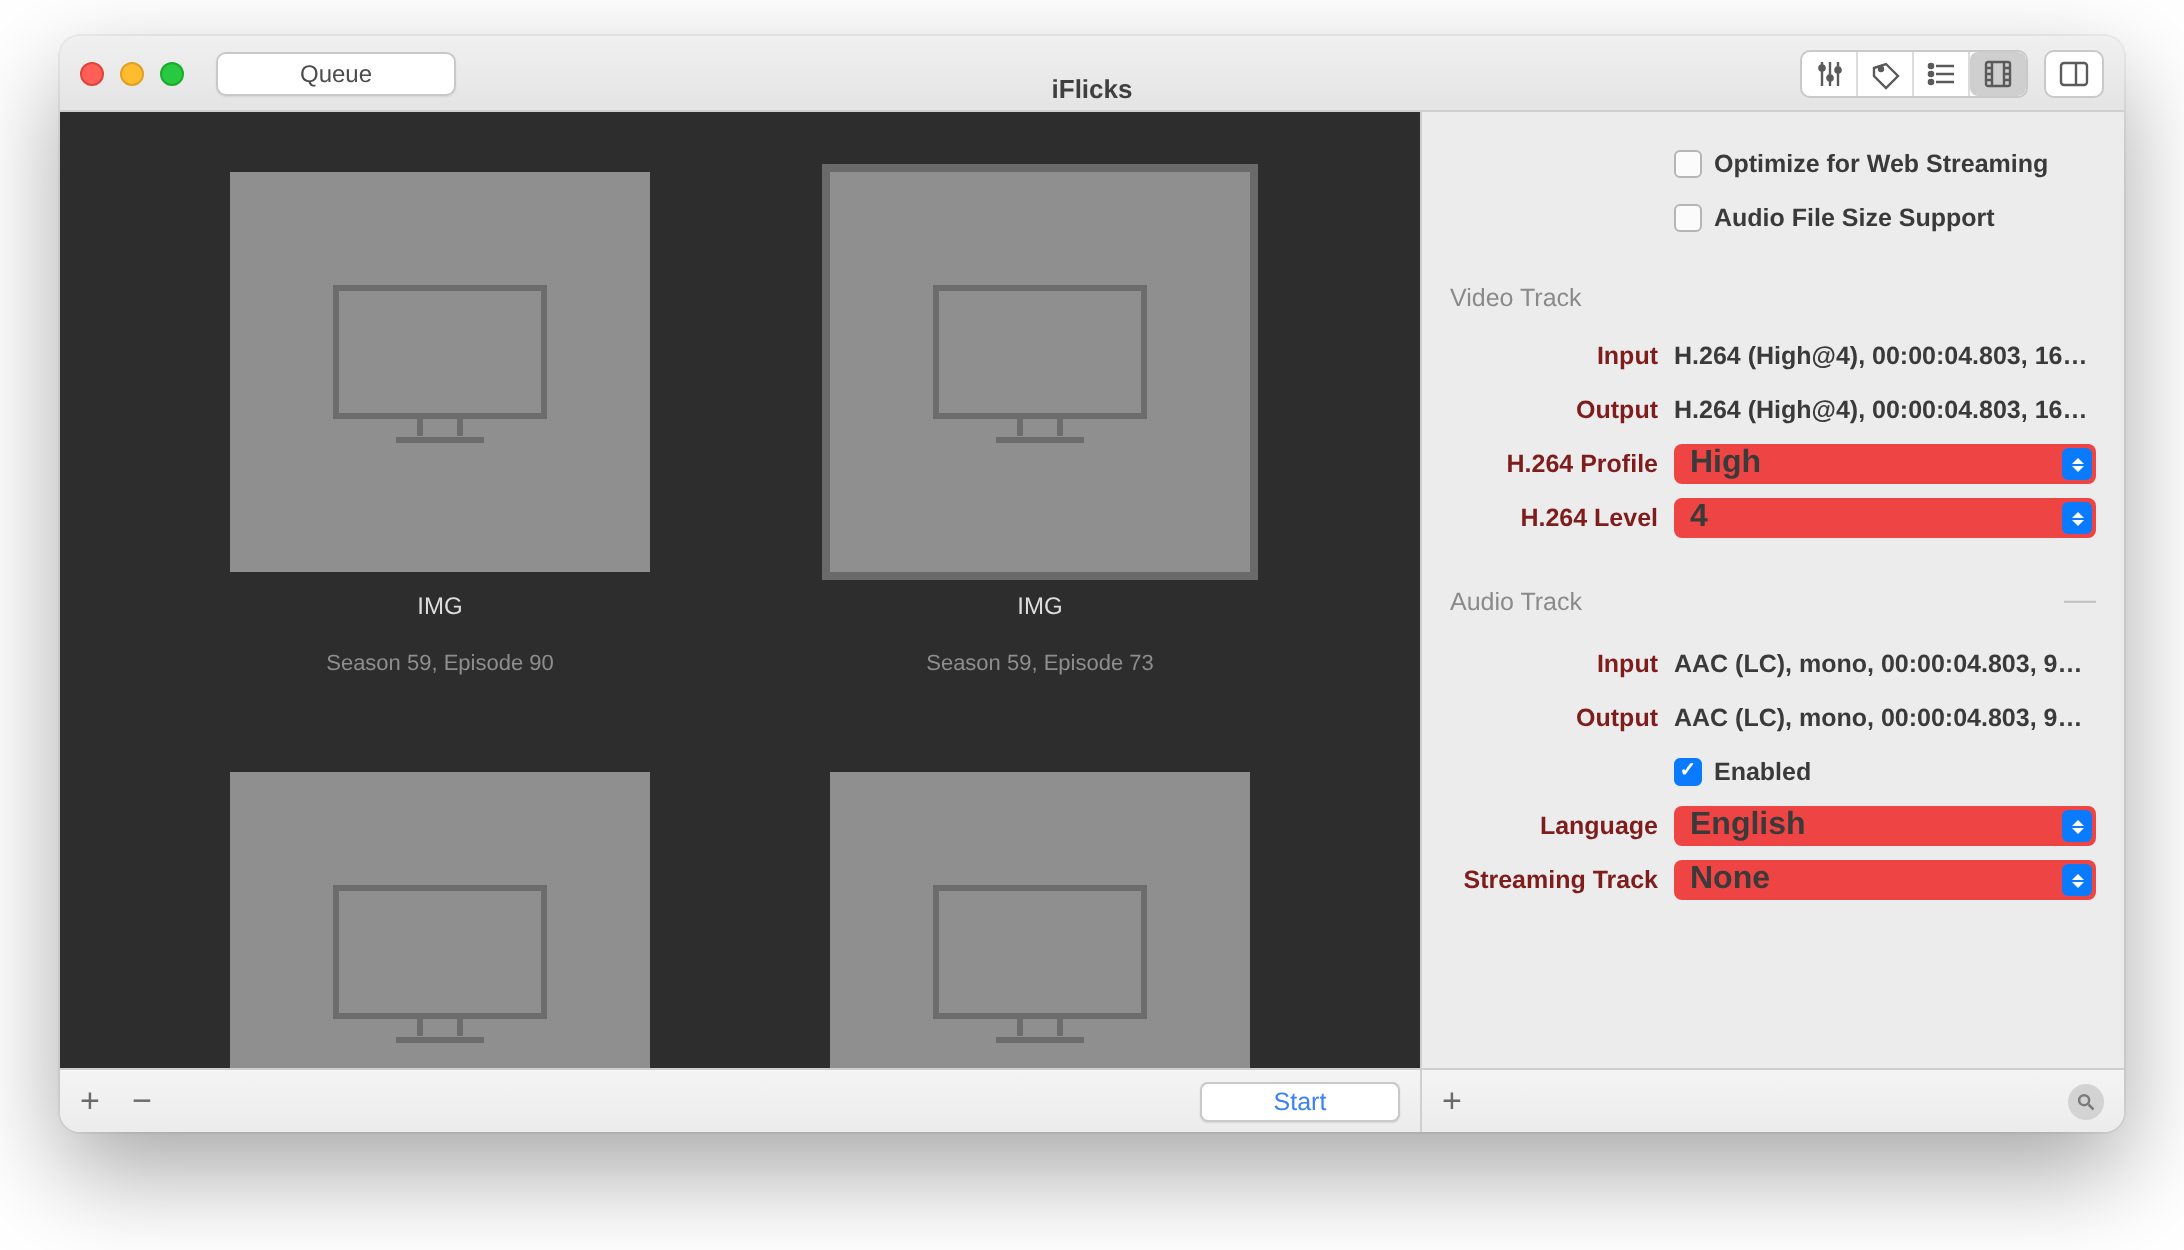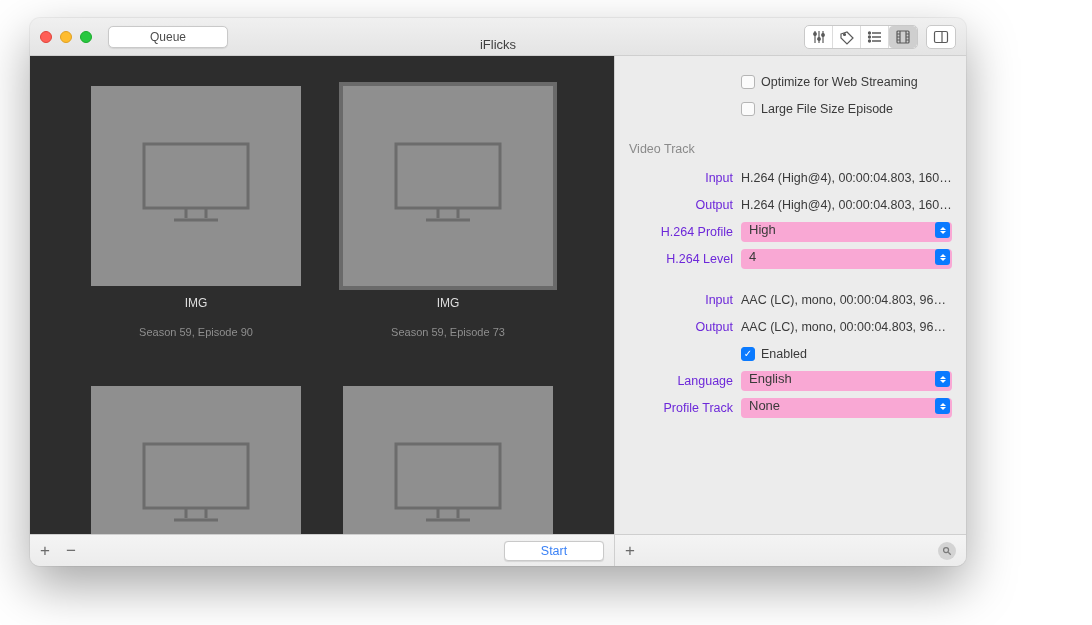--- a/index.html
+++ b/index.html
@@ -2,21 +2,21 @@
 <html><head>
 <meta charset="utf-8">
 <style>
   * { box-sizing: border-box; margin: 0; padding: 0; }
   html, body {
     width: 1092px; height: 625px;
     font-family: -apple-system, "Helvetica Neue", Arial, sans-serif;
     background: transparent;
   }
   .shadow-wrap {
-    width: 936px; height: 548px;
+    width: 1032px; height: 548px;
     margin: 18px 30px;
     border-radius: 10px;
     box-shadow: 0 20px 50px rgba(0,0,0,0.35), 0 0 0 1px rgba(0,0,0,0.05);
     overflow: hidden;
     background: #ececec;
     display: flex;
     flex-direction: column;
   }
   
   .titlebar {
@@ -35,21 +35,21 @@
   .tl.green {background:#28c840;border:0.5px solid #1aab2b;}
   .queue-btn {
     width: 120px; height: 22px;
     background:#fff; border:1px solid #c9c9c9; border-radius:5px;
     font-size:12px; color:#4c4c4c; display:flex;align-items:center;justify-content:center;
     box-shadow:0 0.5px 1px rgba(0,0,0,0.08);
     margin-left: 2px;
   }
   .title {
     position:absolute; left:0; right:0; text-align:center;
-    font-size:13px; color:#3f3f3f; font-weight:400;
+    font-size:13px; color:#3f3f3f; font-weight:700;
     pointer-events:none;
     margin-top:15px;
   }
   .toolbar-right {
     margin-left:auto; display:flex; align-items:center; gap:0;
   }
   .tb-icon {
     width:28px; height:22px; display:flex;align-items:center;justify-content:center;
     color:#5a5a5a;
   }
@@ -94,43 +94,43 @@
     width:352px; background:#ececec; border-left:1px solid #cfcfcf;
     padding:14px 14px 0 14px; font-size:12.5px; color:#3c3c3c;
     overflow:auto;
   }
   .section-title {
     color:#8a8a8a; font-size:12.5px; font-weight:500; margin:4px 0 10px;
     display:flex; justify-content:space-between; align-items:center;
   }
   .section-title .dash{color:#c3c3c3;font-size:16px;}
   .row {
-    display:flex; align-items:center; min-height:24px; margin-bottom:3px;
+    display:flex; align-items:center; min-height:24px; margin-bottom:3px;font-weight:bold;
   }
   .row .label {
-    width:112px; text-align:right; color:#6d28d9; padding-right:8px;
+    width:112px; text-align:right; color:#7f1d1d; padding-right:8px;
   }
   .row .value {
     flex:1; color:#3a3a3a; overflow:hidden; text-overflow:ellipsis; white-space:nowrap;
   }
   .checkbox {
     width:14px;height:14px;border:1px solid #b5b5b5;border-radius:3px;
     background:#fbfbfb; display:inline-flex;align-items:center;justify-content:center;
     margin-right:6px; flex-shrink:0;
   }
   .checkbox.checked{
     background:#0a7aff;border-color:#0a7aff;
   }
   .checkbox.checked::after{
     content:"✓"; color:#fff; font-size:10px; line-height:1;
   }
   .select {
-    flex:1; height:20px; background:#f9a8d4; border-radius:4px;
-    display:flex; justify-content:space-between;
-    padding:0 2px 0 8px; font-size:13px; color:#3a3a3a;
+    flex:1; height:20px; background:#ef4444; border-radius:4px;
+    display:flex; align-items:center; justify-content:space-between;
+    padding:0 2px 0 8px; font-size:16px; color:#3a3a3a;
   }
   .sel-btn {
     width:15px;height:16px;background:#0a7aff;border-radius:3px;
     display:flex;flex-direction:column;align-items:center;justify-content:center;
   }
   .sel-btn::before,.sel-btn::after{
     content:""; width:0;height:0;border-left:3px solid transparent;border-right:3px solid transparent;
   }
   .sel-btn::before{border-bottom:3px solid #fff;margin-bottom:1px;}
   .sel-btn::after{border-top:3px solid #fff;}
@@ -274,21 +274,21 @@
 
     <div class="inspector">
       <div class="row">
           <div class="label"></div>
         <span class="checkbox"></span>
         <span class="value">Optimize for Web Streaming</span>
       </div>
       <div class="row">
           <div class="label"></div>
         <span class="checkbox"></span>
-        <span class="value">Large File Size Episode</span>
+        <span class="value">Audio File Size Support</span>
       </div>
 
       <div class="gap"></div>
       <div class="section-title">
           <span>Video Track</span>
         </div>
       <div class="row">
         <div class="label">Input</div>
         <div class="value">H.264 (High@4), 00:00:04.803, 1604…</div>
       </div>
@@ -305,20 +305,24 @@
       </div>
       <div class="row">
         <div class="label">H.264 Level</div>
         <div class="select">
           <span>4</span>
             <span class="sel-btn"></span>
         </div>
       </div>
 
       <div class="gap"></div>
+      <div class="section-title">
+        <span>Audio Track</span>
+          <span class="dash">—</span>
+      </div>
       <div class="row">
         <div class="label">Input</div>
         <div class="value">AAC (LC), mono, 00:00:04.803, 96kb…</div>
       </div>
       <div class="row">
         <div class="label">Output</div>
         <div class="value">AAC (LC), mono, 00:00:04.803, 96kb…</div>
       </div>
       <div class="row">
           <div class="label"></div>
@@ -326,21 +330,21 @@
         <span class="value">Enabled</span>
       </div>
       <div class="row">
         <div class="label">Language</div>
         <div class="select">
           <span>English</span>
             <span class="sel-btn"></span>
         </div>
       </div>
       <div class="row">
-        <div class="label">Profile Track</div>
+        <div class="label">Streaming Track</div>
         <div class="select">
           <span>None</span>
             <span class="sel-btn"></span>
         </div>
       </div>
     </div>
   </div>
 
   <div class="footer">
     <div class="footer-left">

